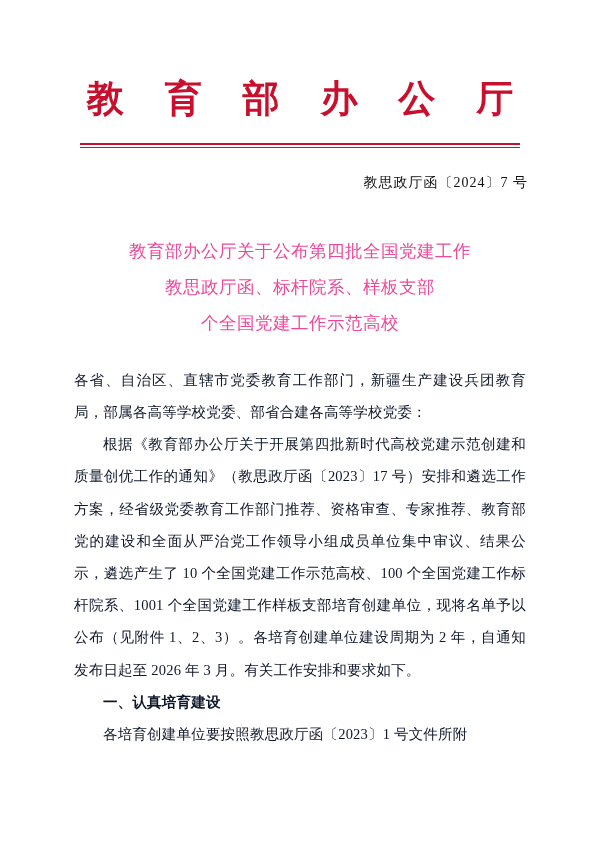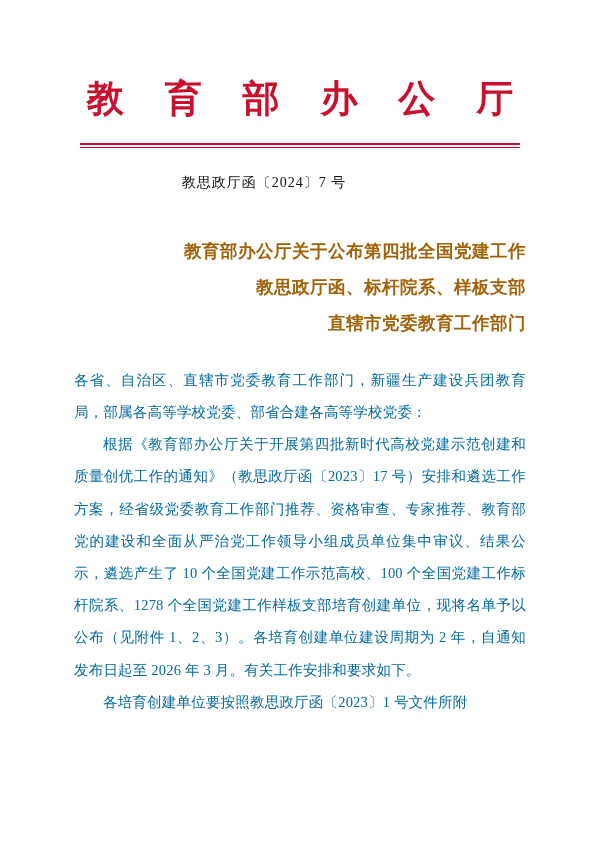--- a/index.html
+++ b/index.html
@@ -50,49 +50,49 @@
   }
   .rule-thin {
     height: 1px;
     background: #c8102e;
   }
 
   
   .doc-number {
     margin-top: 26px;
     padding-right: 72px;
-    text-align: center;
+    text-align: right;
     font-size: 14px;
     letter-spacing: 1px;
     color: #111;
   }
 
   
   .doc-title {
     margin-top: 42px;
     padding: 0 74px;
-    text-align: right;
+    text-align: center;
     font-size: 17.5px;
-    font-weight: bold;
+    font-weight: normal;
     line-height: 2.05;
     letter-spacing: 0.5px;
-    color: #a16207;
+    color: #ec4899;
   }
   .doc-title .line {
     display: block;
     white-space: nowrap;
   }
 
   
   .body-text {
     margin-top: 22px;
     padding: 0 74px;
     font-size: 14.5px;
     line-height: 2.22;
-    color: #0369a1;
+    color: #0f172a;
     text-align: justify;
     letter-spacing: 0.2px;
     font-family: Liberation Serif, serif;
   }
   .body-text p {
     margin: 0;
   }
   .indent {
     text-indent: 2em;
   }
@@ -113,22 +113,23 @@
       <div class="rule-gap"></div>
       <div class="rule-thin"></div>
     </div>
   </div>
 
   <div class="doc-number">教思政厅函〔2024〕7 号</div>
 
   <div class="doc-title">
     <span class="line">教育部办公厅关于公布第四批全国党建工作</span>
     <span class="line">教思政厅函、标杆院系、样板支部</span>
-    <span class="line">直辖市党委教育工作部门</span>
+    <span class="line">个全国党建工作示范高校</span>
   </div>
 
   <div class="body-text">
     <p>各省、自治区、直辖市党委教育工作部门，新疆生产建设兵团教育局，部属各高等学校党委、部省合建各高等学校党委：</p>
-    <p class="indent">根据《教育部办公厅关于开展第四批新时代高校党建示范创建和质量创优工作的通知》（教思政厅函〔2023〕17 号）安排和遴选工作方案，经省级党委教育工作部门推荐、资格审查、专家推荐、教育部党的建设和全面从严治党工作领导小组成员单位集中审议、结果公示，遴选产生了 10 个全国党建工作示范高校、100 个全国党建工作标杆院系、1278 个全国党建工作样板支部培育创建单位，现将名单予以公布（见附件 1、2、3）。各培育创建单位建设周期为 2 年，自通知发布日起至 2026 年 3 月。有关工作安排和要求如下。</p>
+    <p class="indent">根据《教育部办公厅关于开展第四批新时代高校党建示范创建和质量创优工作的通知》（教思政厅函〔2023〕17 号）安排和遴选工作方案，经省级党委教育工作部门推荐、资格审查、专家推荐、教育部党的建设和全面从严治党工作领导小组成员单位集中审议、结果公示，遴选产生了 10 个全国党建工作示范高校、100 个全国党建工作标杆院系、1001 个全国党建工作样板支部培育创建单位，现将名单予以公布（见附件 1、2、3）。各培育创建单位建设周期为 2 年，自通知发布日起至 2026 年 3 月。有关工作安排和要求如下。</p>
+    <p class="section-heading">一、认真培育建设</p>
     <p class="indent">各培育创建单位要按照教思政厅函〔2023〕1 号文件所附</p>
   </div>
 
 </div>
 
 </body></html>

